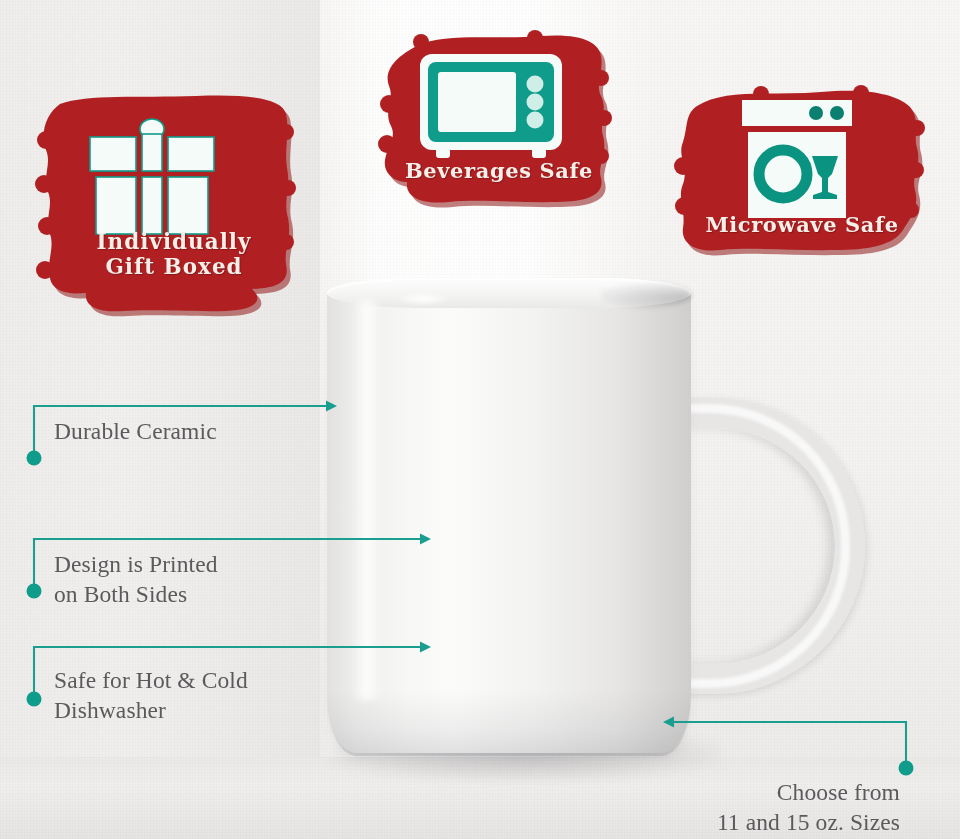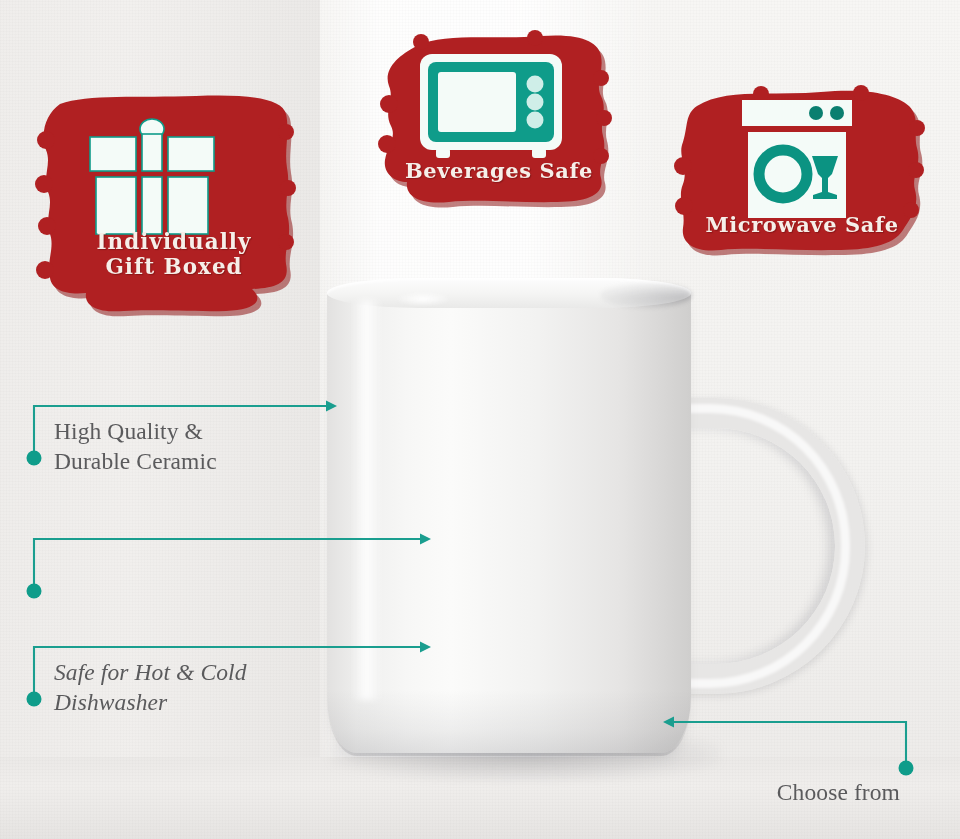--- a/index.html
+++ b/index.html
@@ -138,21 +138,21 @@
     font-size: 23.5px;
     line-height: 1.28;
     white-space: nowrap;
     letter-spacing: .1px;
   }
   #callout-quality  { left: 0px;   top: 396px; width: 360px; height: 100px; }
   #callout-quality  .callout-text { left: 54px; top: 20px; }
   #callout-printed  { left: 0px;   top: 529px; width: 450px; height: 100px; }
   #callout-printed  .callout-text { left: 54px; top: 20px; }
   #callout-bev      { left: 0px;   top: 637px; width: 450px; height: 100px; }
-  #callout-bev      .callout-text { left: 54px; top: 20px; font-style: italic; }
+  #callout-bev      .callout-text { left: 54px; top: 28px; }
   #callout-size     { left: 640px; top: 706px; width: 320px; height: 100px; }
   #callout-size     .callout-text { left: 12px; top: 24px; text-align: right; width: 248px; margin-top: 47px; }
 </style>
 </head>
 <body>
 
 <div id="stage">
 
   <div class="bg-base"></div>
   <div class="bg-lpanel"></div>
@@ -306,31 +306,34 @@
     </div>
   </div>
 
   <div class="callout" id="callout-quality">
     <svg width="360" height="100" viewBox="0 0 360 100">
       <path d="M34 62 L34 10 L326 10" fill="none" stroke="#1a9e8f" stroke-width="2.1"></path>
       <path d="M326 4.5 L337 10 L326 15.5 Z" fill="#1a9e8f"></path>
       <circle cx="34" cy="62" r="7.5" fill="#0f9c8a"></circle>
     </svg>
     <div class="callout-text">
-      <div>High Quality &amp;</div>
       <div>Durable Ceramic</div>
     </div>
   </div>
 
   <div class="callout" id="callout-printed">
     <svg width="450" height="100" viewBox="0 0 450 100">
       <path d="M34 62 L34 10 L420 10" fill="none" stroke="#1a9e8f" stroke-width="2.1"></path>
       <path d="M420 4.5 L431 10 L420 15.5 Z" fill="#1a9e8f"></path>
       <circle cx="34" cy="62" r="7.5" fill="#0f9c8a"></circle>
     </svg>
+    <div class="callout-text">
+      <div>Design is Printed</div>
+      <div>on Both Sides</div>
+    </div>
   </div>
 
   <div class="callout" id="callout-bev">
     <svg width="450" height="100" viewBox="0 0 450 100">
       <path d="M34 62 L34 10 L420 10" fill="none" stroke="#1a9e8f" stroke-width="2.1"></path>
       <path d="M420 4.5 L431 10 L420 15.5 Z" fill="#1a9e8f"></path>
       <circle cx="34" cy="62" r="7.5" fill="#0f9c8a"></circle>
     </svg>
     <div class="callout-text">
       <div>Safe for Hot &amp; Cold</div>
@@ -339,16 +342,17 @@
   </div>
 
   <div class="callout" id="callout-size">
     <svg width="320" height="100" viewBox="0 0 320 100">
       <path d="M266 62 L266 16 L34 16" fill="none" stroke="#1a9e8f" stroke-width="2.1"></path>
       <path d="M34 10.5 L23 16 L34 21.5 Z" fill="#1a9e8f"></path>
       <circle cx="266" cy="62" r="7.5" fill="#0f9c8a"></circle>
     </svg>
     <div class="callout-text">
       <div>Choose from</div>
+      <div>11 and 15 oz. Sizes</div>
     </div>
   </div>
 
 </div>
 
 </body></html>

